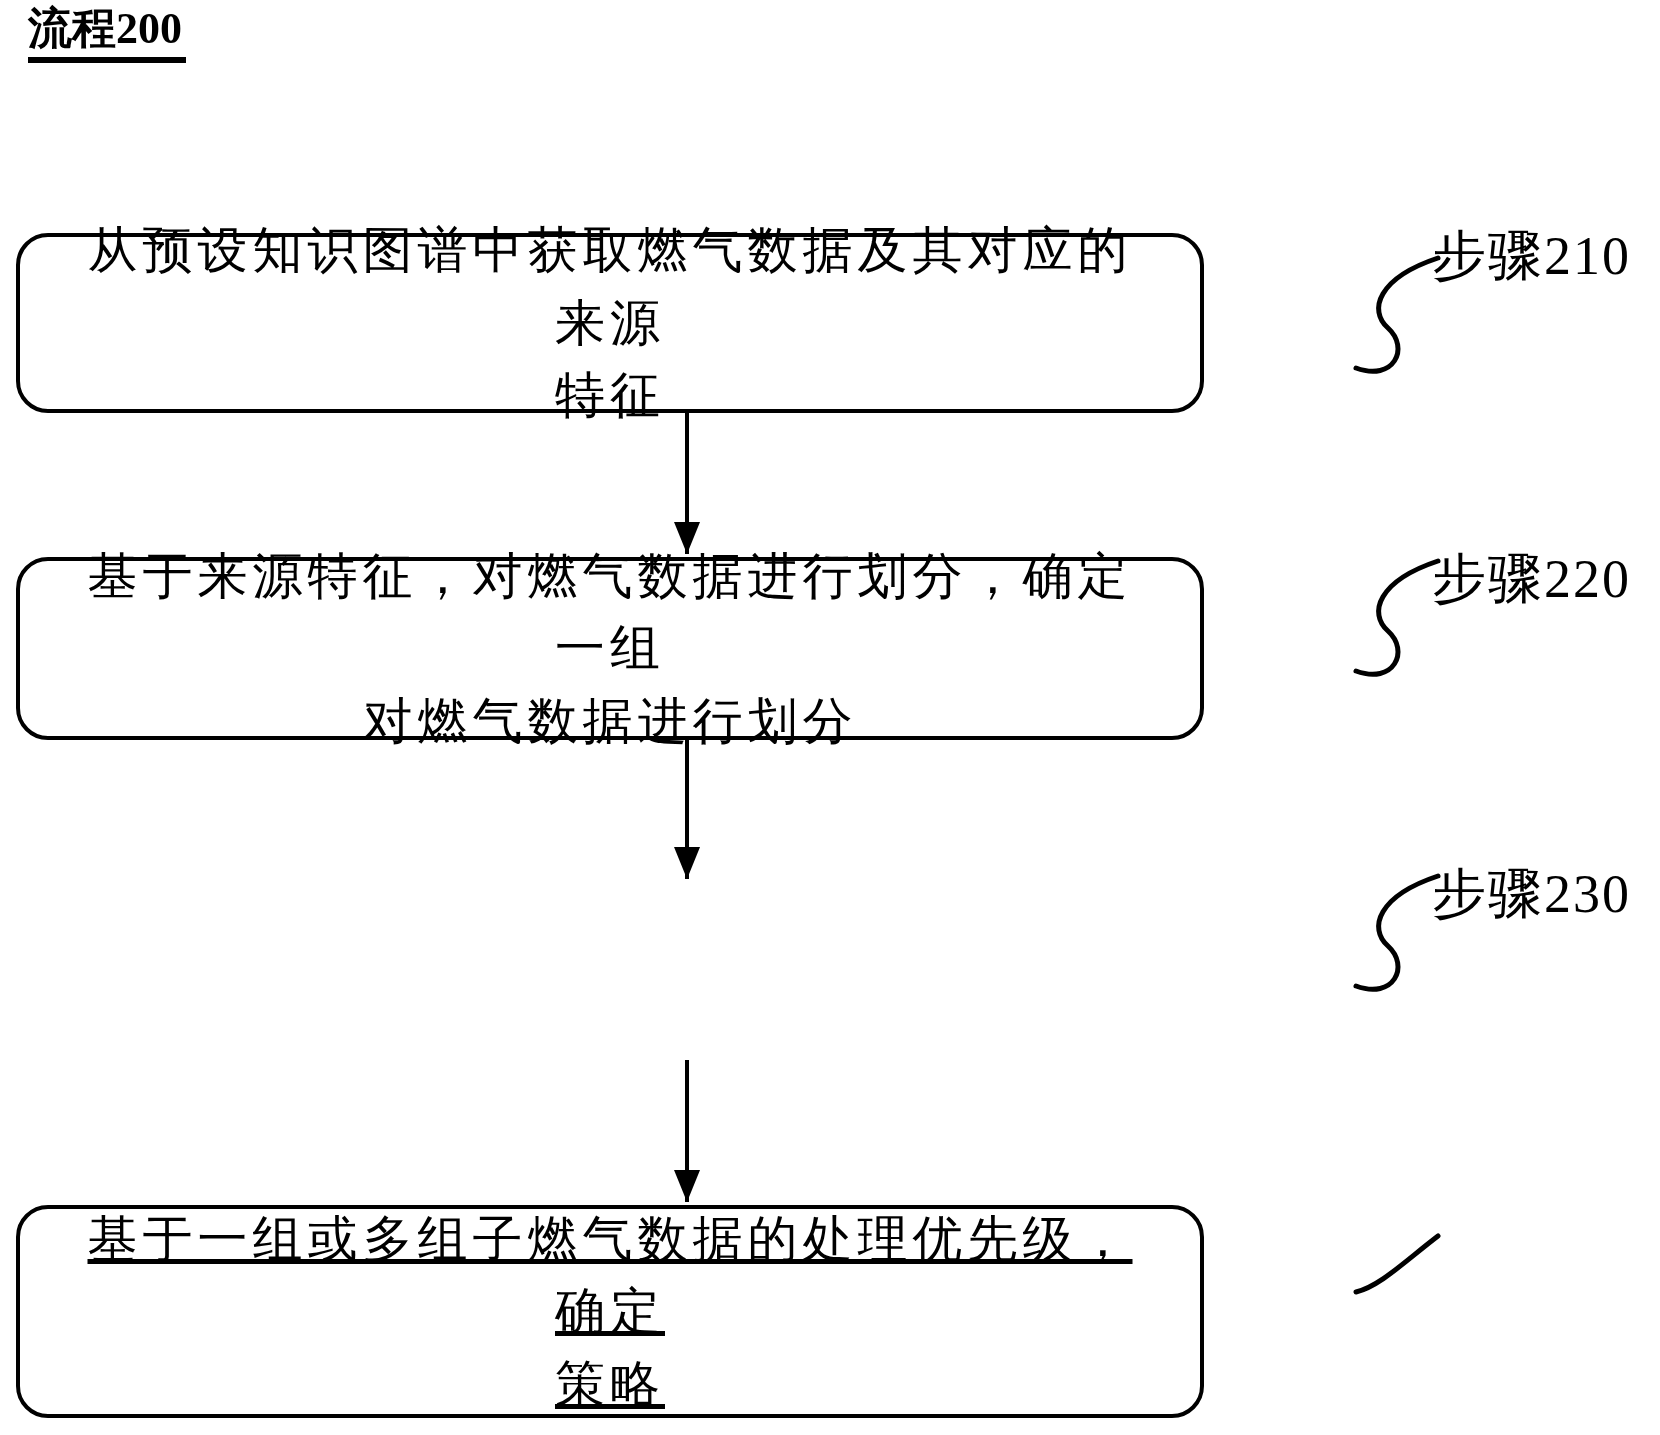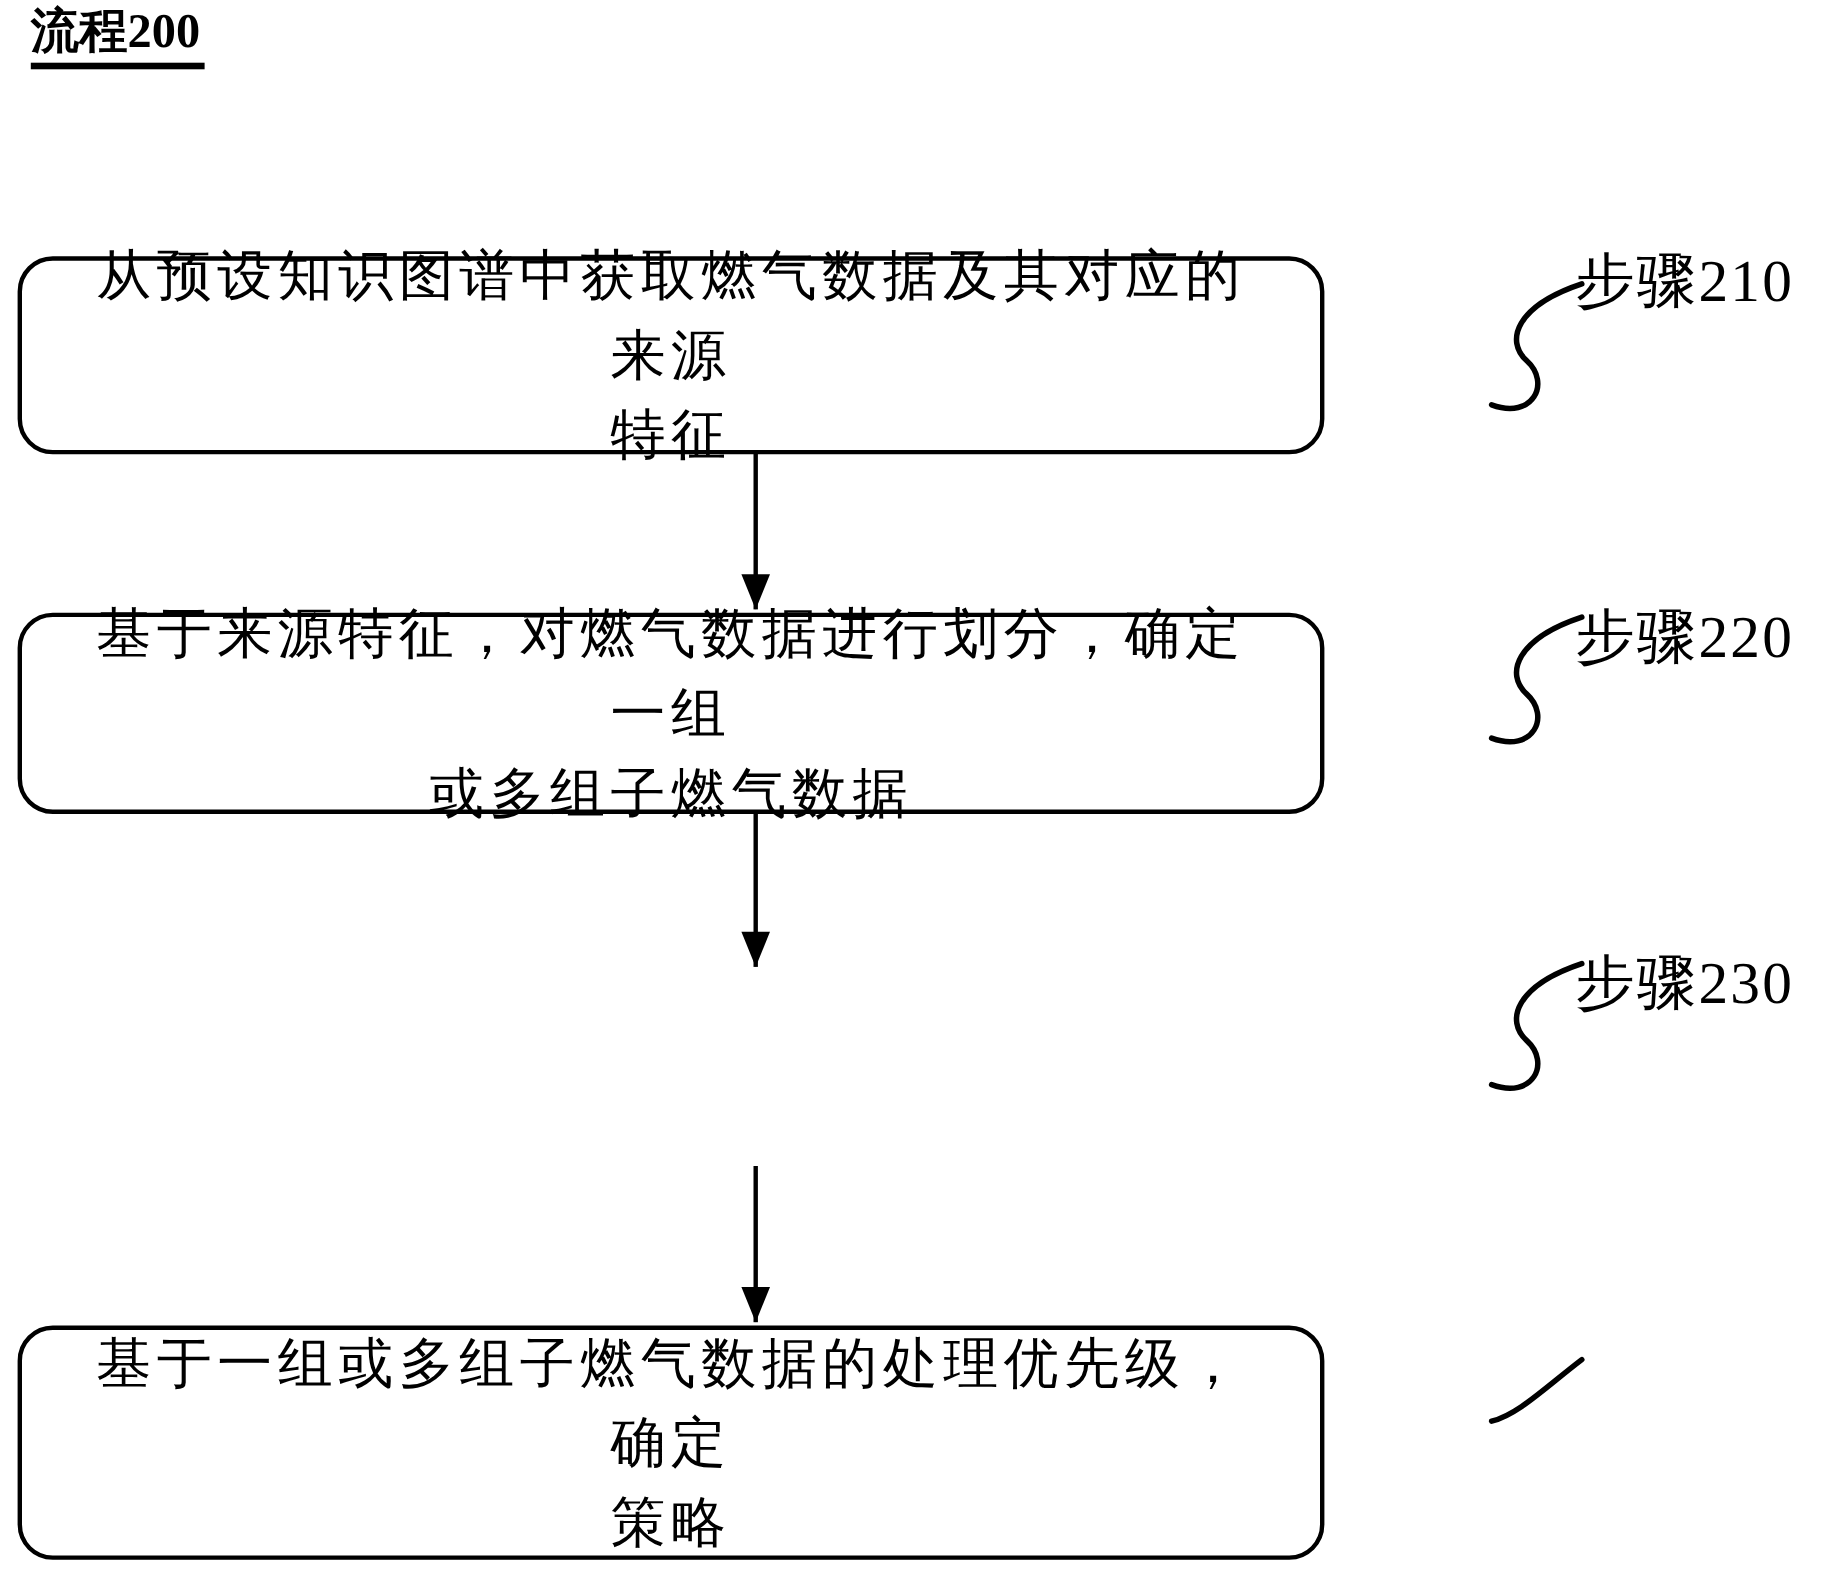--- a/index.html
+++ b/index.html
@@ -42,21 +42,21 @@
     align-items: center;
     text-align: center;
     font-size: 50px;
     letter-spacing: 5px;
     line-height: 1.45;
     padding: 0 42px;
   }
   .box1 { top: 233px; height: 180px; }
   .box2 { top: 557px; height: 183px; }
   .box3 { top: 882px; height: 179px; }
-  .box4 { top: 1205px; height: 213px; }
+  .box4 { top: 1205px; height: 213px; text-decoration: underline; }
 
   .arrow {
     position: absolute;
     left: 685px;
     width: 4px;
     background: #000;
   }
   .arrow::after {
     content: "";
     position: absolute;
@@ -115,21 +115,21 @@
   </div>
   <svg class="connector c1" width="90" height="125" viewBox="0 0 90 125">
     <path d="M4,118 C42,132 58,98 36,78 C16,60 26,28 86,8"></path>
   </svg>
   <div class="steplabel l1">步骤210</div>
 
   <div class="arrow a1"></div>
 
   <div class="box box2">
     <div>基于来源特征，对燃气数据进行划分，确定一组</div>
-    <div>或多组子燃气数据</div>
+    <div>对燃气数据进行划分</div>
   </div>
   <svg class="connector c2" width="90" height="125" viewBox="0 0 90 125">
     <path d="M4,118 C42,132 58,98 36,78 C16,60 26,28 86,8"></path>
   </svg>
   <div class="steplabel l2">步骤220</div>
 
   <div class="arrow a2"></div>
 
   <svg class="connector c3" width="90" height="125" viewBox="0 0 90 125">
     <path d="M4,118 C42,132 58,98 36,78 C16,60 26,28 86,8"></path>

